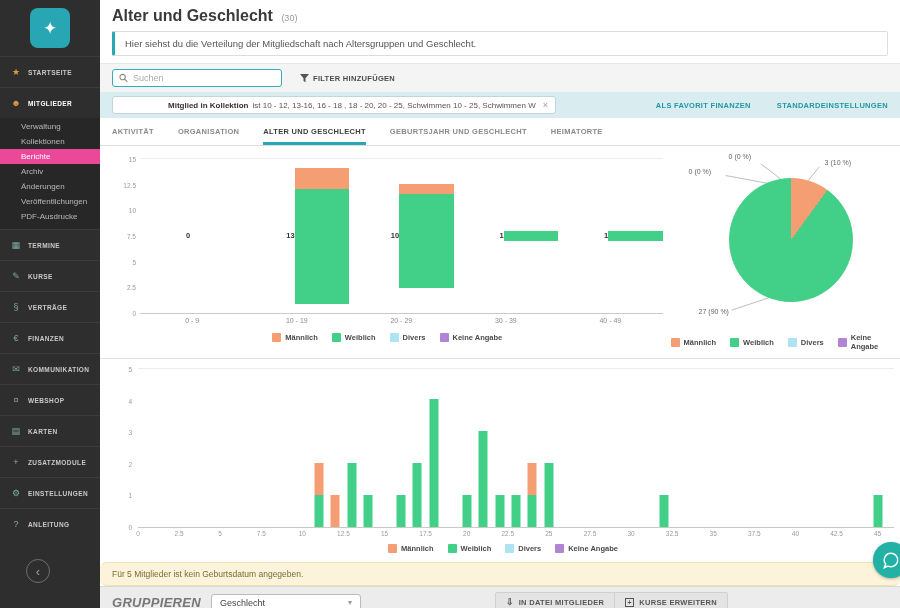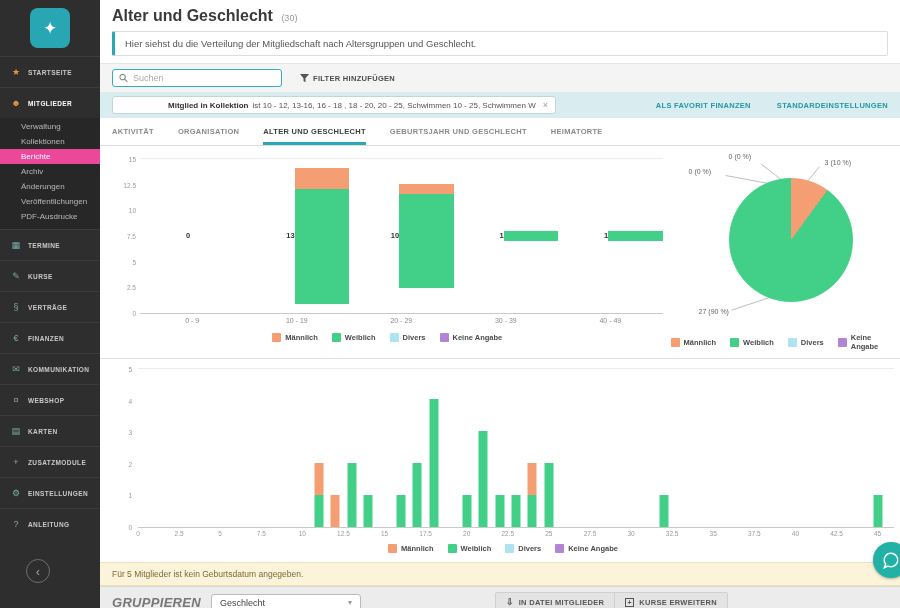--- a/index.html
+++ b/index.html
@@ -74,21 +74,21 @@
   .divider { border-top:1px solid #e3e3e3; margin:4px 0 5px; }
   .chart2-wrap { padding:4px 6px 0 12px; }
   .plot2 { position:relative; height:160px; margin-left:26px; border-top:1px solid #ececec; border-bottom:1px solid #c9c9c9; }
   .bar2 { position:absolute; bottom:0; width:9px; transform:translateX(-50%); display:flex; flex-direction:column; }
   .ytick2 { position:absolute; left:-26px; width:20px; text-align:right; font-size:6.5px; color:#9a9a9a; transform:translateY(50%); }
   .xtick2 { position:absolute; top:100%; transform:translateX(-50%); font-size:6.5px; color:#9a9a9a; padding-top:3px; }
   .legend2 { padding-top:16px; }
 
   
   .warning { background:#fcf4da; border-top:1px solid #efe2b4; border-bottom:1px solid #efe2b4;
-             padding:6px 12px; font-size:8.5px; color:#7a6b35; margin-top:6px; }
+             padding:6px 12px; font-size:8.5px; color:#7a6b35; margin-top:6px;border-radius:7px; }
   .footer { margin-top:auto; background:#ececec; border-top:1px solid #d8d8d8; padding:5px 12px;
             display:flex; align-items:center; gap:10px; }
   .group-label { font-size:13px; font-weight:bold; color:#777; letter-spacing:.3px;font-style:italic; }
   .select { width:150px; background:#fff; border:1px solid #bbb; border-radius:3px; font-size:9px; color:#444;
             padding:3px 8px; display:flex; justify-content:space-between; align-items:center; cursor:pointer; }
   .select .chev { color:#999; font-size:8px; }
   .footer-buttons { margin-left:auto; margin-right:160px; display:flex; background:#e4e4e4; border:1px solid #d0d0d0; border-radius:2px; }
   .fbtn { display:flex; align-items:center; gap:5px; font-size:7.5px; font-weight:bold; color:#555;
           letter-spacing:.3px; padding:5px 10px; cursor:pointer; white-space:nowrap; }
   .fbtn + .fbtn { border-left:1px solid #d0d0d0; }

